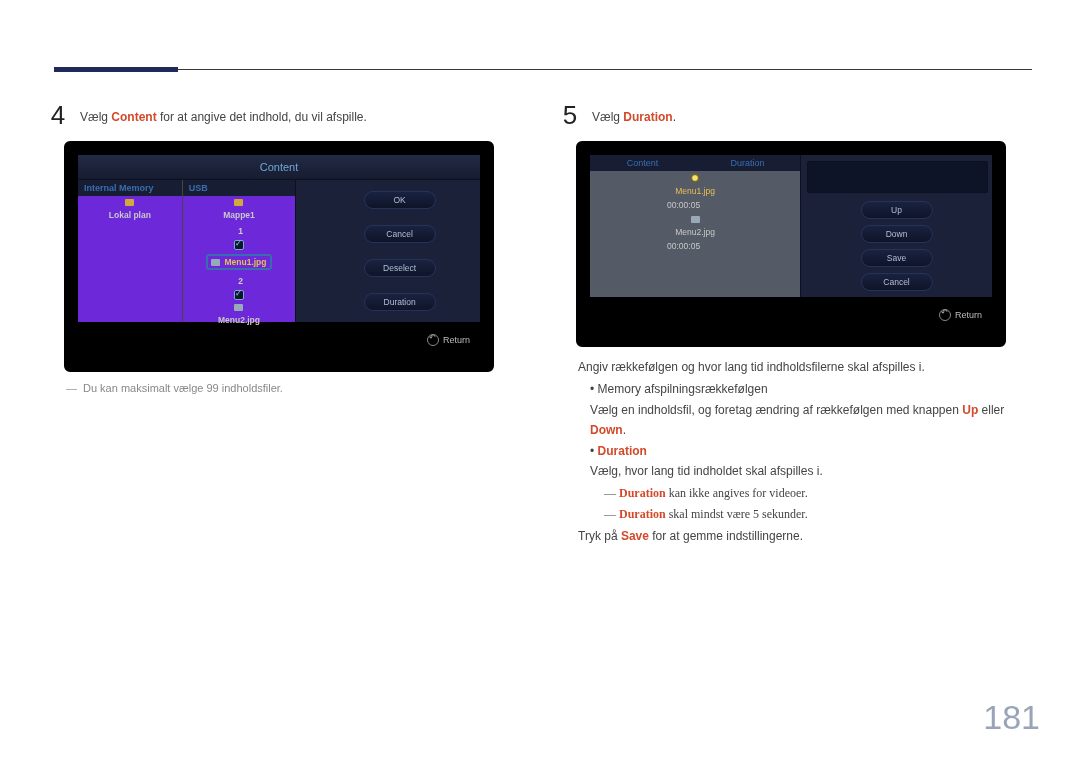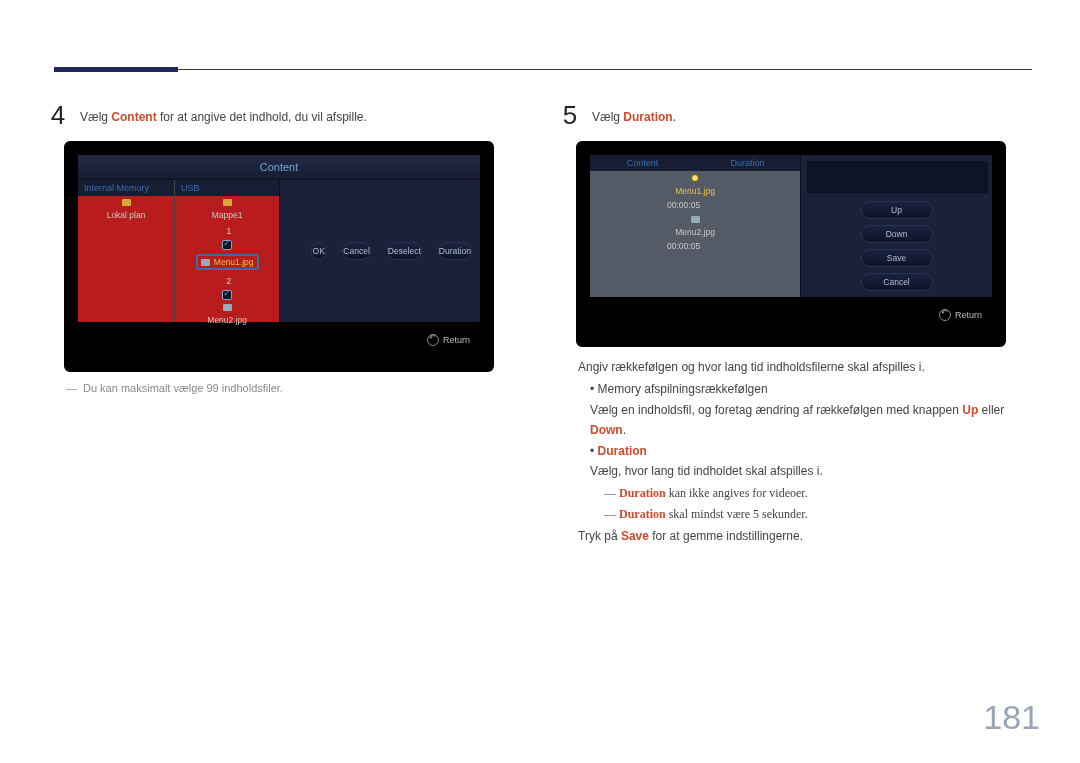--- a/index.html
+++ b/index.html
@@ -74,24 +74,25 @@
     border-bottom: 1px solid #0c1020;
     background: linear-gradient(#222a44, #161c30);
   }
   .dev-body {
     display: flex;
     height: 142px;
     background: #1a2138;
   }
   .panelA-left {
     width: 60%;
-    background: #b91c1c;
+    background: #6d28d9;
     border-right: 1px solid #0c1020;
     display: flex;
     font-size: 9px;
+    font-weight: bold;
   }
   .panelA-left .subcol1 {
     width: 48%;
     border-right: 1px solid #444;
   }
   .panelA-left .subcol2 { width: 52%; }
   .subhead {
     background: #171e33;
     color: #3a6db0;
     font-size: 9px;
@@ -133,21 +134,21 @@
   }
   .file-row.selected .box {
     border: 2px solid #3a6db0;
     border-radius: 3px;
     padding: 1px 3px;
     display: flex; gap: 4px; align-items: center;
   }
   .panelA-right {
     width: 40%;
     display: flex;
-    flex-direction: row;
+    flex-direction: column;
     justify-content: center;
     align-items: center;
     gap: 16px;
     padding: 8px;
     position: relative;
     margin-left: 23px;
   }
   .dev-btn {
     width: 70px;
     font-size: 8.5px;

